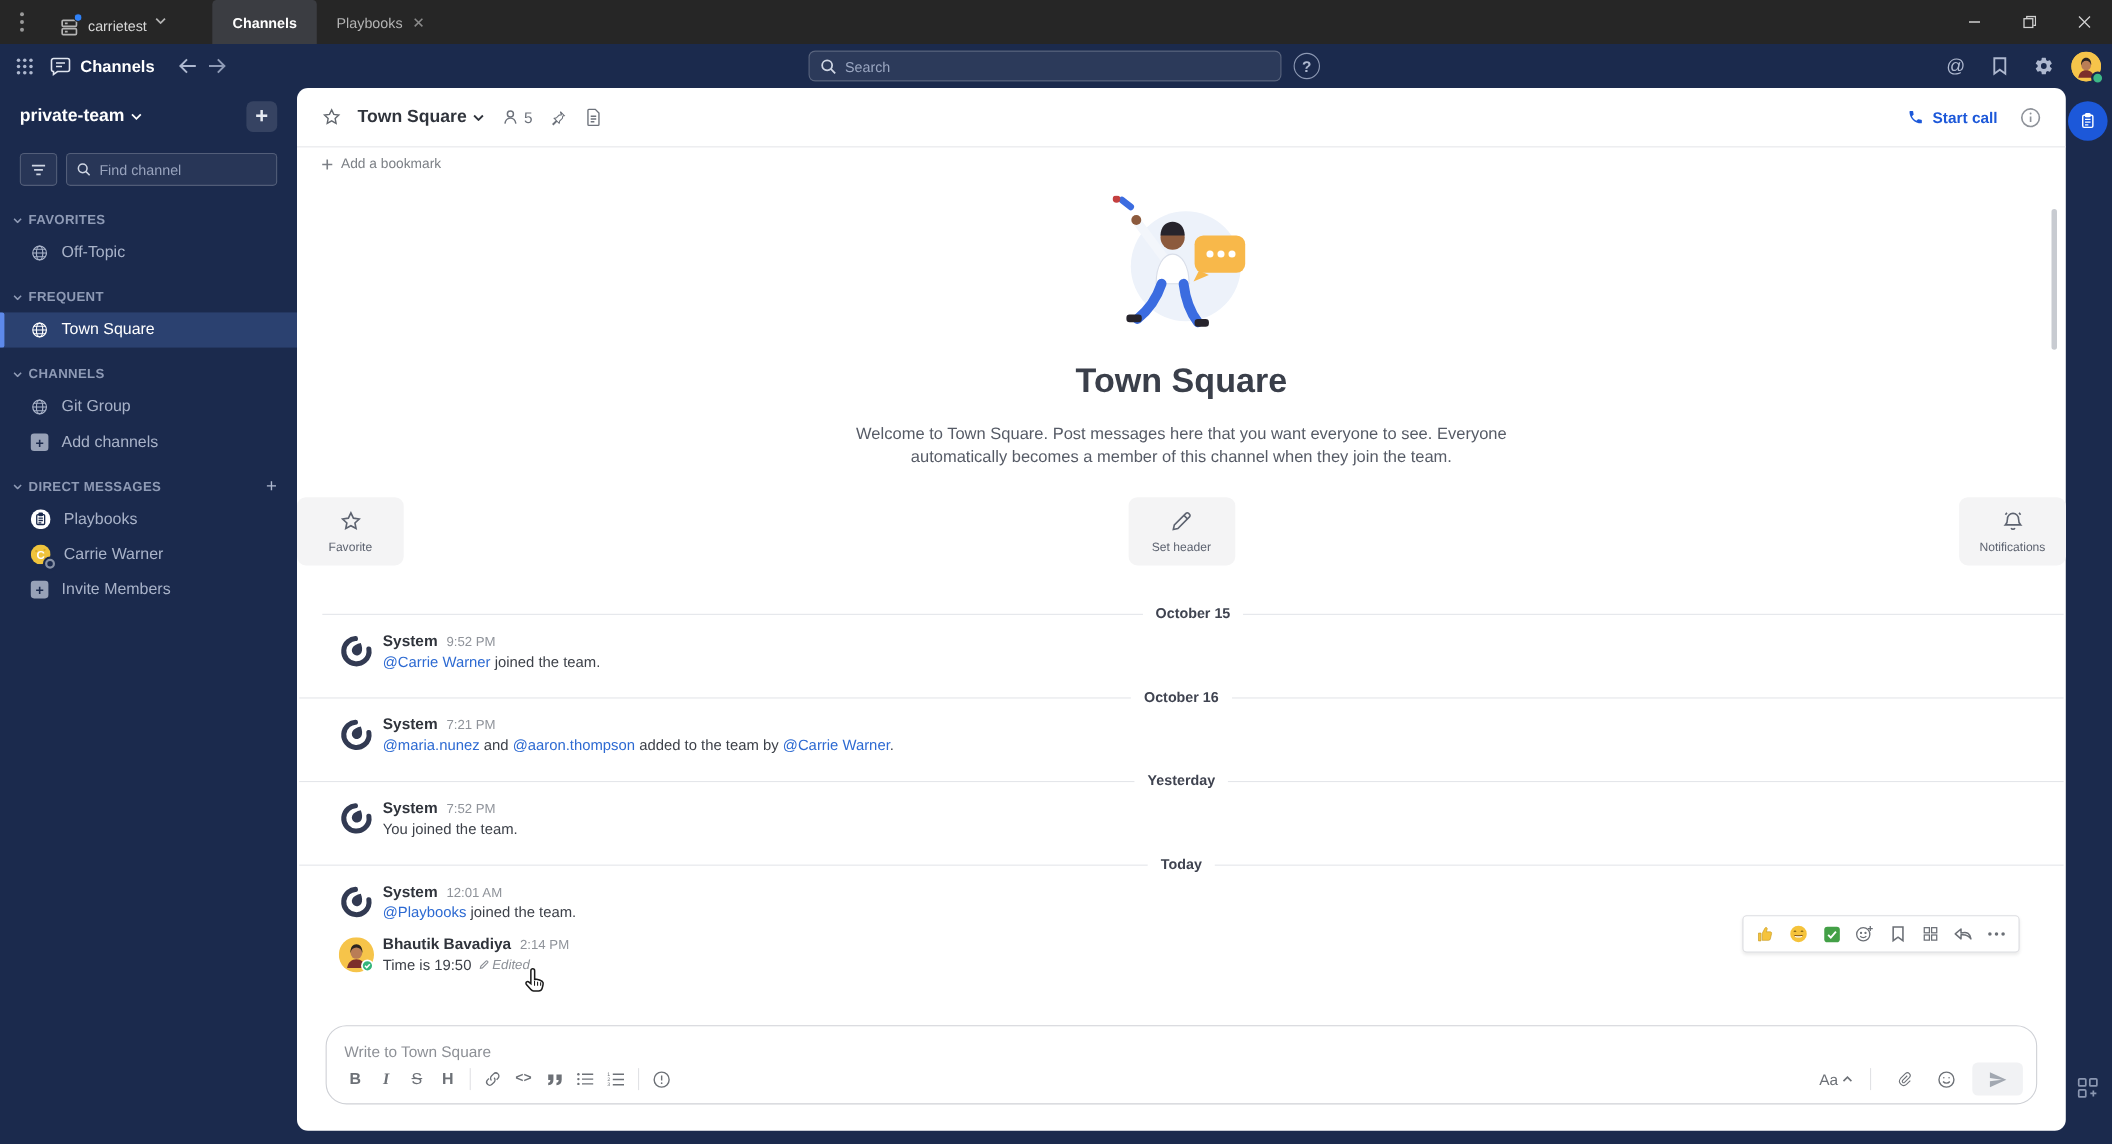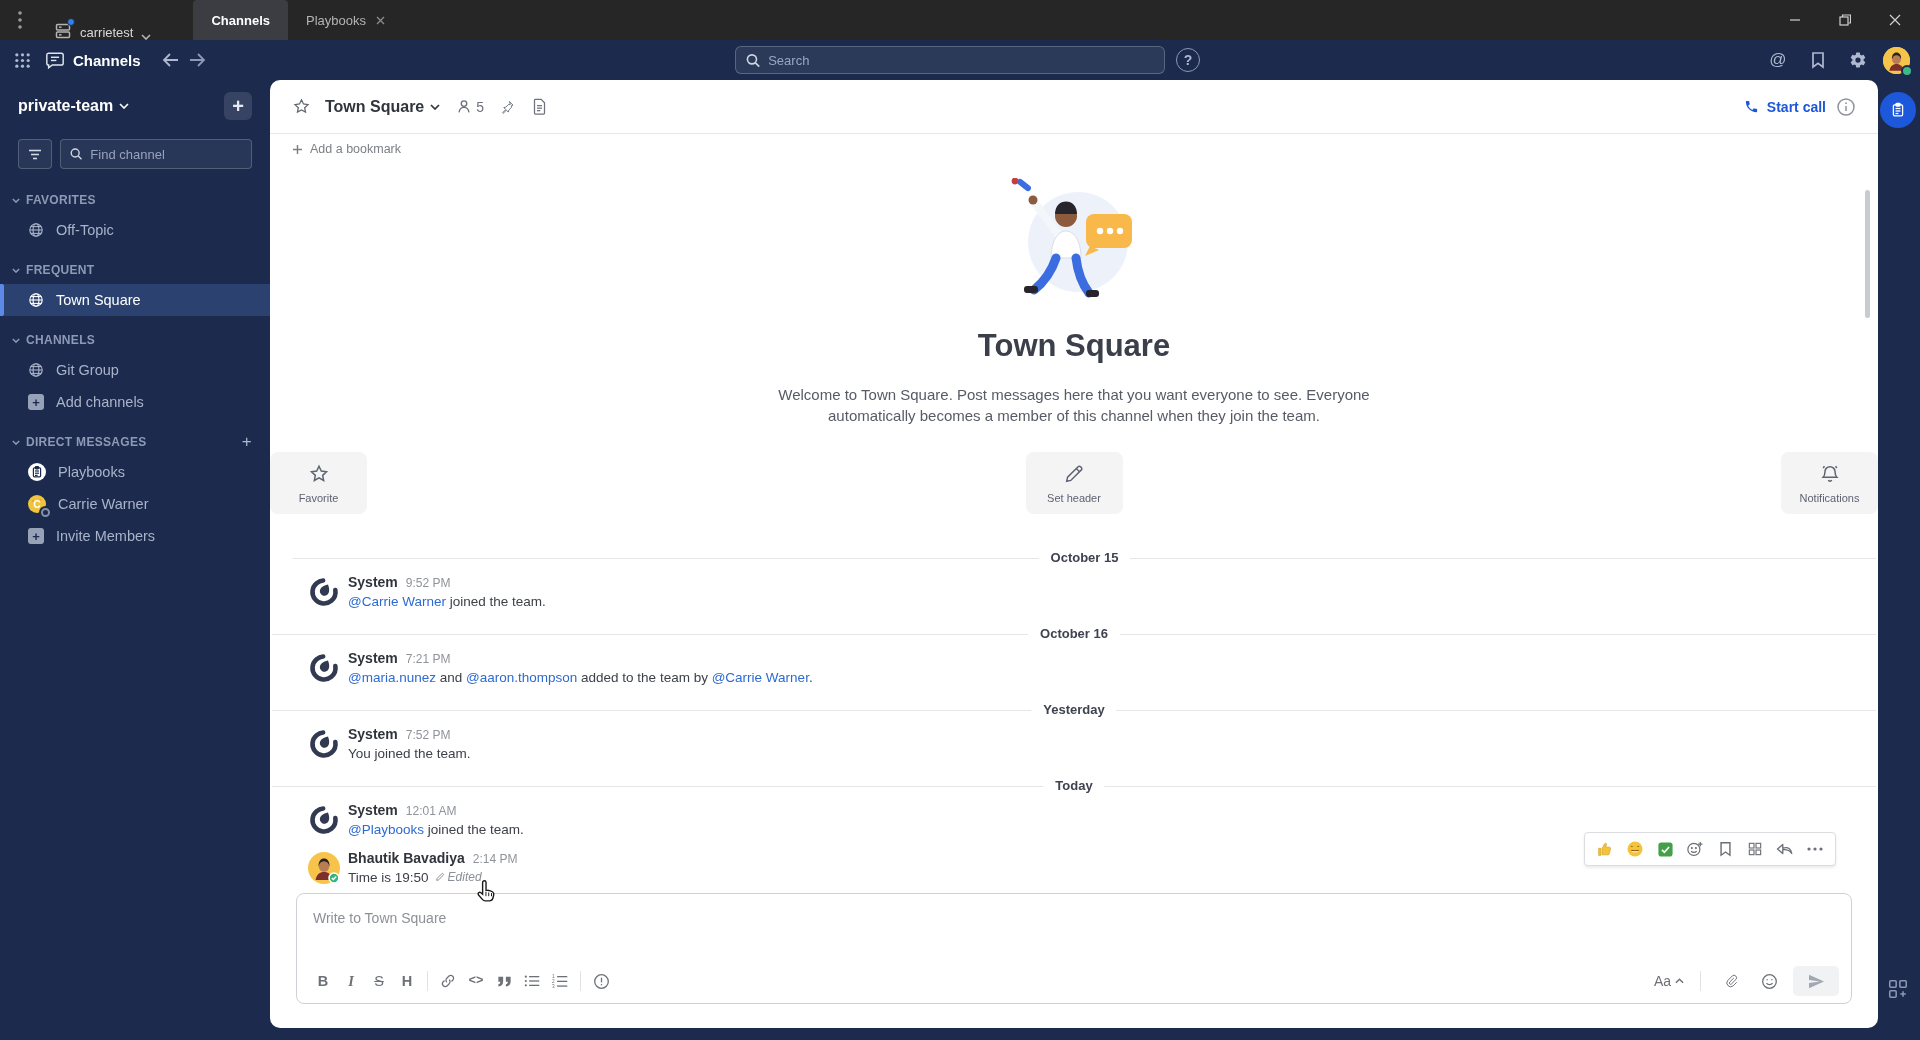--- a/index.html
+++ b/index.html
@@ -8,21 +8,21 @@
     font-family:"Liberation Sans", sans-serif;
     background:#1b2a4d; overflow:hidden; position:relative;
     -webkit-font-smoothing:antialiased;
   }
   svg { display:block; }
 
   
   .titlebar { position:absolute; left:0; top:0; width:1920px; height:40px;
     background:#262626; display:flex; align-items:center; color:#c8c8c8; }
   .tb-dots { width:40px; display:flex; justify-content:center; }
-  .tb-server { display:flex; align-items:flex-end; gap:8px; padding:0 14px; position:relative; height:100%; }
+  .tb-server { display:flex; align-items:flex-start; gap:8px; padding:16px 14px; position:relative; height:100%; }
   .tb-server .srv-wrap { position:relative; }
   .tb-server .dot { position:absolute; right:-3px; top:-4px; width:8px; height:8px; border-radius:50%; background:#2f81f7; border:1.5px solid #262626; }
   .tb-server-name { font-size:13px; color:#d8d8d8; }
   .tb-tabs { display:flex; align-items:center; height:100%; margin-left:28px; }
   .tb-tab { height:40px; display:flex; align-items:center; gap:10px; padding:0 18px;
     font-size:13px; color:#b4b4b4; }
   .tb-tab.active { background:#3b3d42; color:#ffffff; font-weight:bold; border-radius:4px 4px 0 0; }
   .tb-win { margin-left:auto; display:flex; height:100%; }
   .tb-winbtn { width:50px; height:40px; display:flex; align-items:center; justify-content:center; }
 
@@ -81,21 +81,21 @@
     background:#1c58d9; display:flex; align-items:center; justify-content:center; }
   .rail-grid { position:absolute; bottom:40px; left:9px; }
 
   
   .main { position:absolute; left:270px; top:80px; width:1608px; height:948px; background:#ffffff;
     border-radius:10px; color:#3f4350; }
   .ch-header { height:54px; display:flex; align-items:center; padding:0 22px; border-bottom:1px solid #e6e7ea; }
   .ch-title { display:flex; align-items:center; gap:6px; margin-left:14px; font-size:16px; font-weight:bold; color:#30343c; }
   .ch-meta { display:flex; align-items:center; gap:4px; margin-left:16px; color:#6d727b; font-size:14px; }
   .ch-icongap { margin-left:16px; color:#6d727b; }
-  .ch-right { margin-left:auto; display:flex; align-items:center; gap:10px; }
+  .ch-right { margin-left:auto; display:flex; align-items:center; gap:20px; }
   .startcall { display:flex; align-items:center; gap:8px; color:#1c58d9; font-size:14px; font-weight:bold; }
   .bookmark-row { height:30px; display:flex; align-items:center; gap:7px; padding:0 22px;
     color:#7c8086; font-size:12.5px; }
 
   
   .intro { text-align:center; }
   .intro-illus { margin:14px auto 0; width:160px; height:128px; }
   .intro-title { margin-top:22px; font-size:31px; font-weight:bold; color:#3a3f4a; }
   .intro-welcome { margin:20px auto 0; max-width:625px; font-size:15px; line-height:21px; color:#565b66; }
   .intro-actions { margin-top:26px; display:flex; justify-content:space-between; gap:3px; }
@@ -121,22 +121,22 @@
   
   .hover-toolbar { position:absolute; top:-12px; right:42px; background:#fff; border:1px solid #dcdde1;
     border-radius:4px; display:flex; align-items:center; gap:6px; padding:4px 8px;
     box-shadow:0 2px 3px rgba(0,0,0,.08); }
   .ht-btn { width:24px; height:24px; display:flex; align-items:center; justify-content:center; color:#6b6f76; }
 
   
   .scroll-thumb { position:absolute; right:8px; top:110px; width:5px; height:128px; background:#c8cbd1; border-radius:3px; }
 
   
-  .composer { position:absolute; left:26px; right:26px; bottom:24px; height:111px;
-    border:1px solid #cfd1d6; border-radius:8px; background:#fff;margin-top:12px; }
+  .composer { position:absolute; left:26px; right:26px; bottom:24px; height:72px;
+    border:1px solid #cfd1d6; border-radius:19px; background:#fff;margin-top:12px; }
   .composer-input { width:100%; padding:15px 16px 0; }
   .composer-input input { width:100%; border:none; outline:none; font-size:14px; color:#3d4149; font-family:inherit; }
   .composer-input input::placeholder { color:#8d9096; }
   .composer-bar { position:absolute; left:0; right:0; bottom:0; height:44px;
     display:flex; align-items:center; padding:0 12px; }
   .fmt-btn { width:28px; height:28px; display:flex; align-items:center; justify-content:center;
     color:#6d7177; font-size:14.5px; }
   .fmt-btn.bold { font-weight:bold; }
   .fmt-btn.italic { font-style:italic; font-family:"Liberation Serif", serif; font-weight:bold; }
   .fmt-btn.strike { text-decoration:line-through; }

